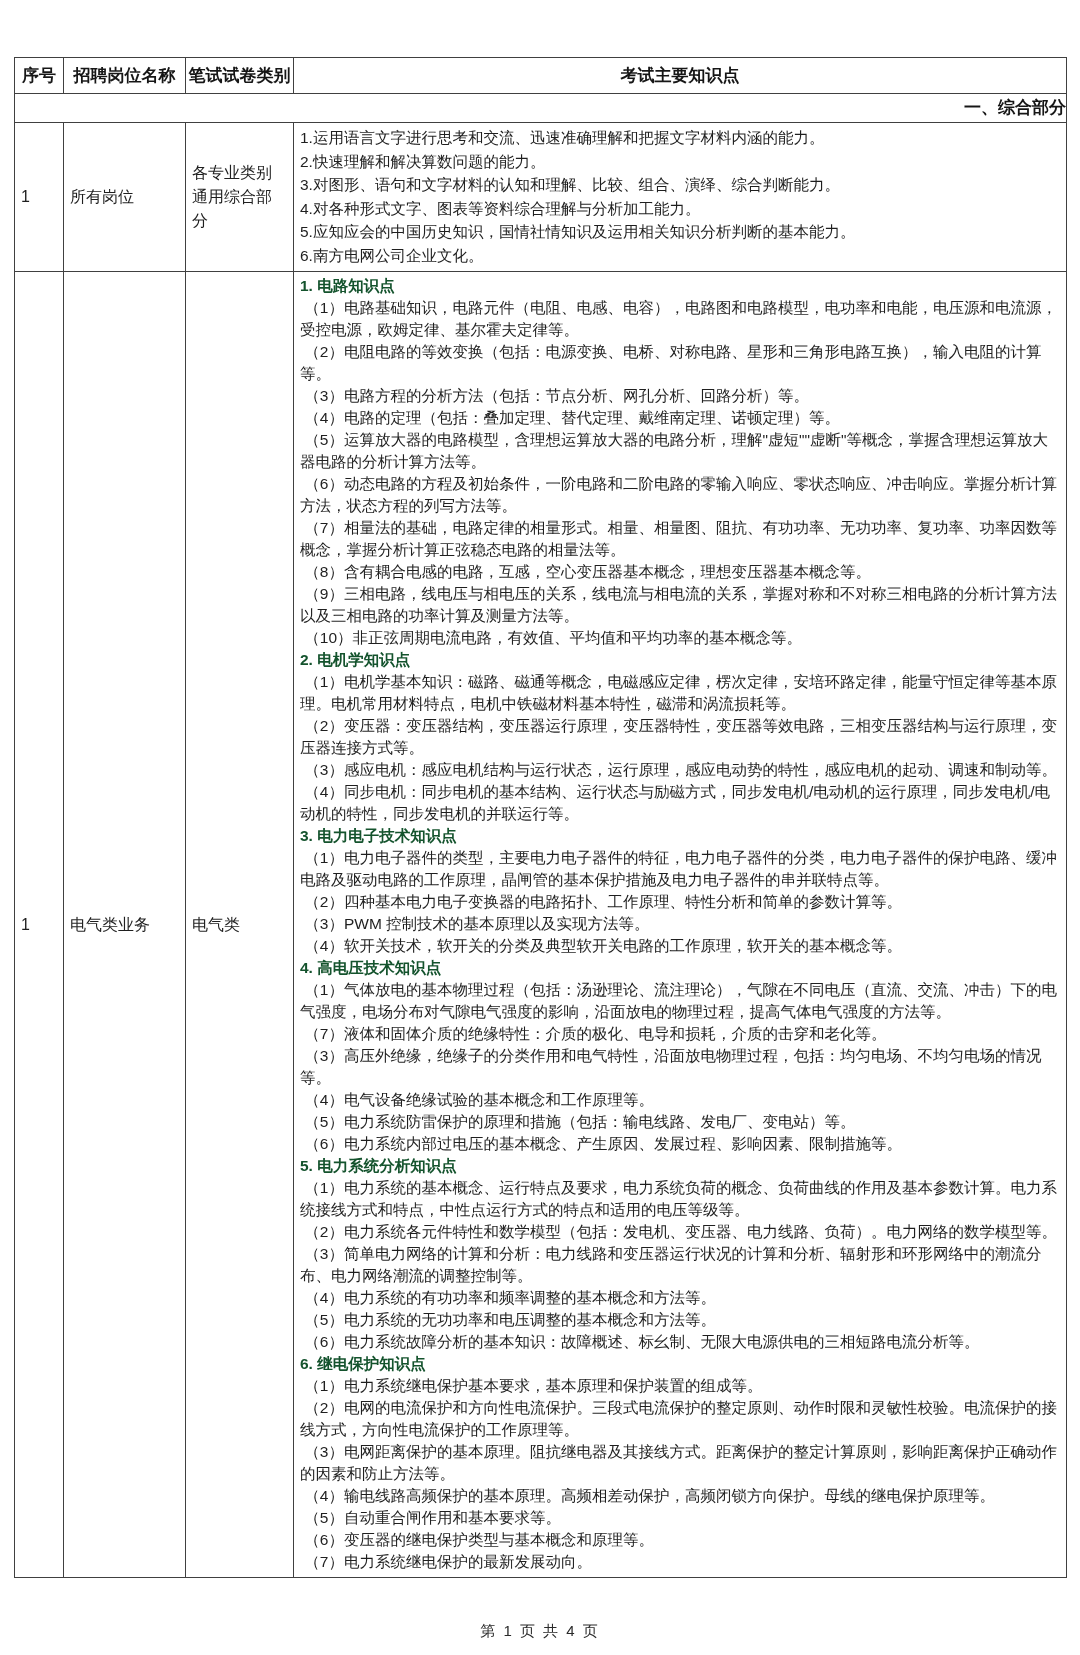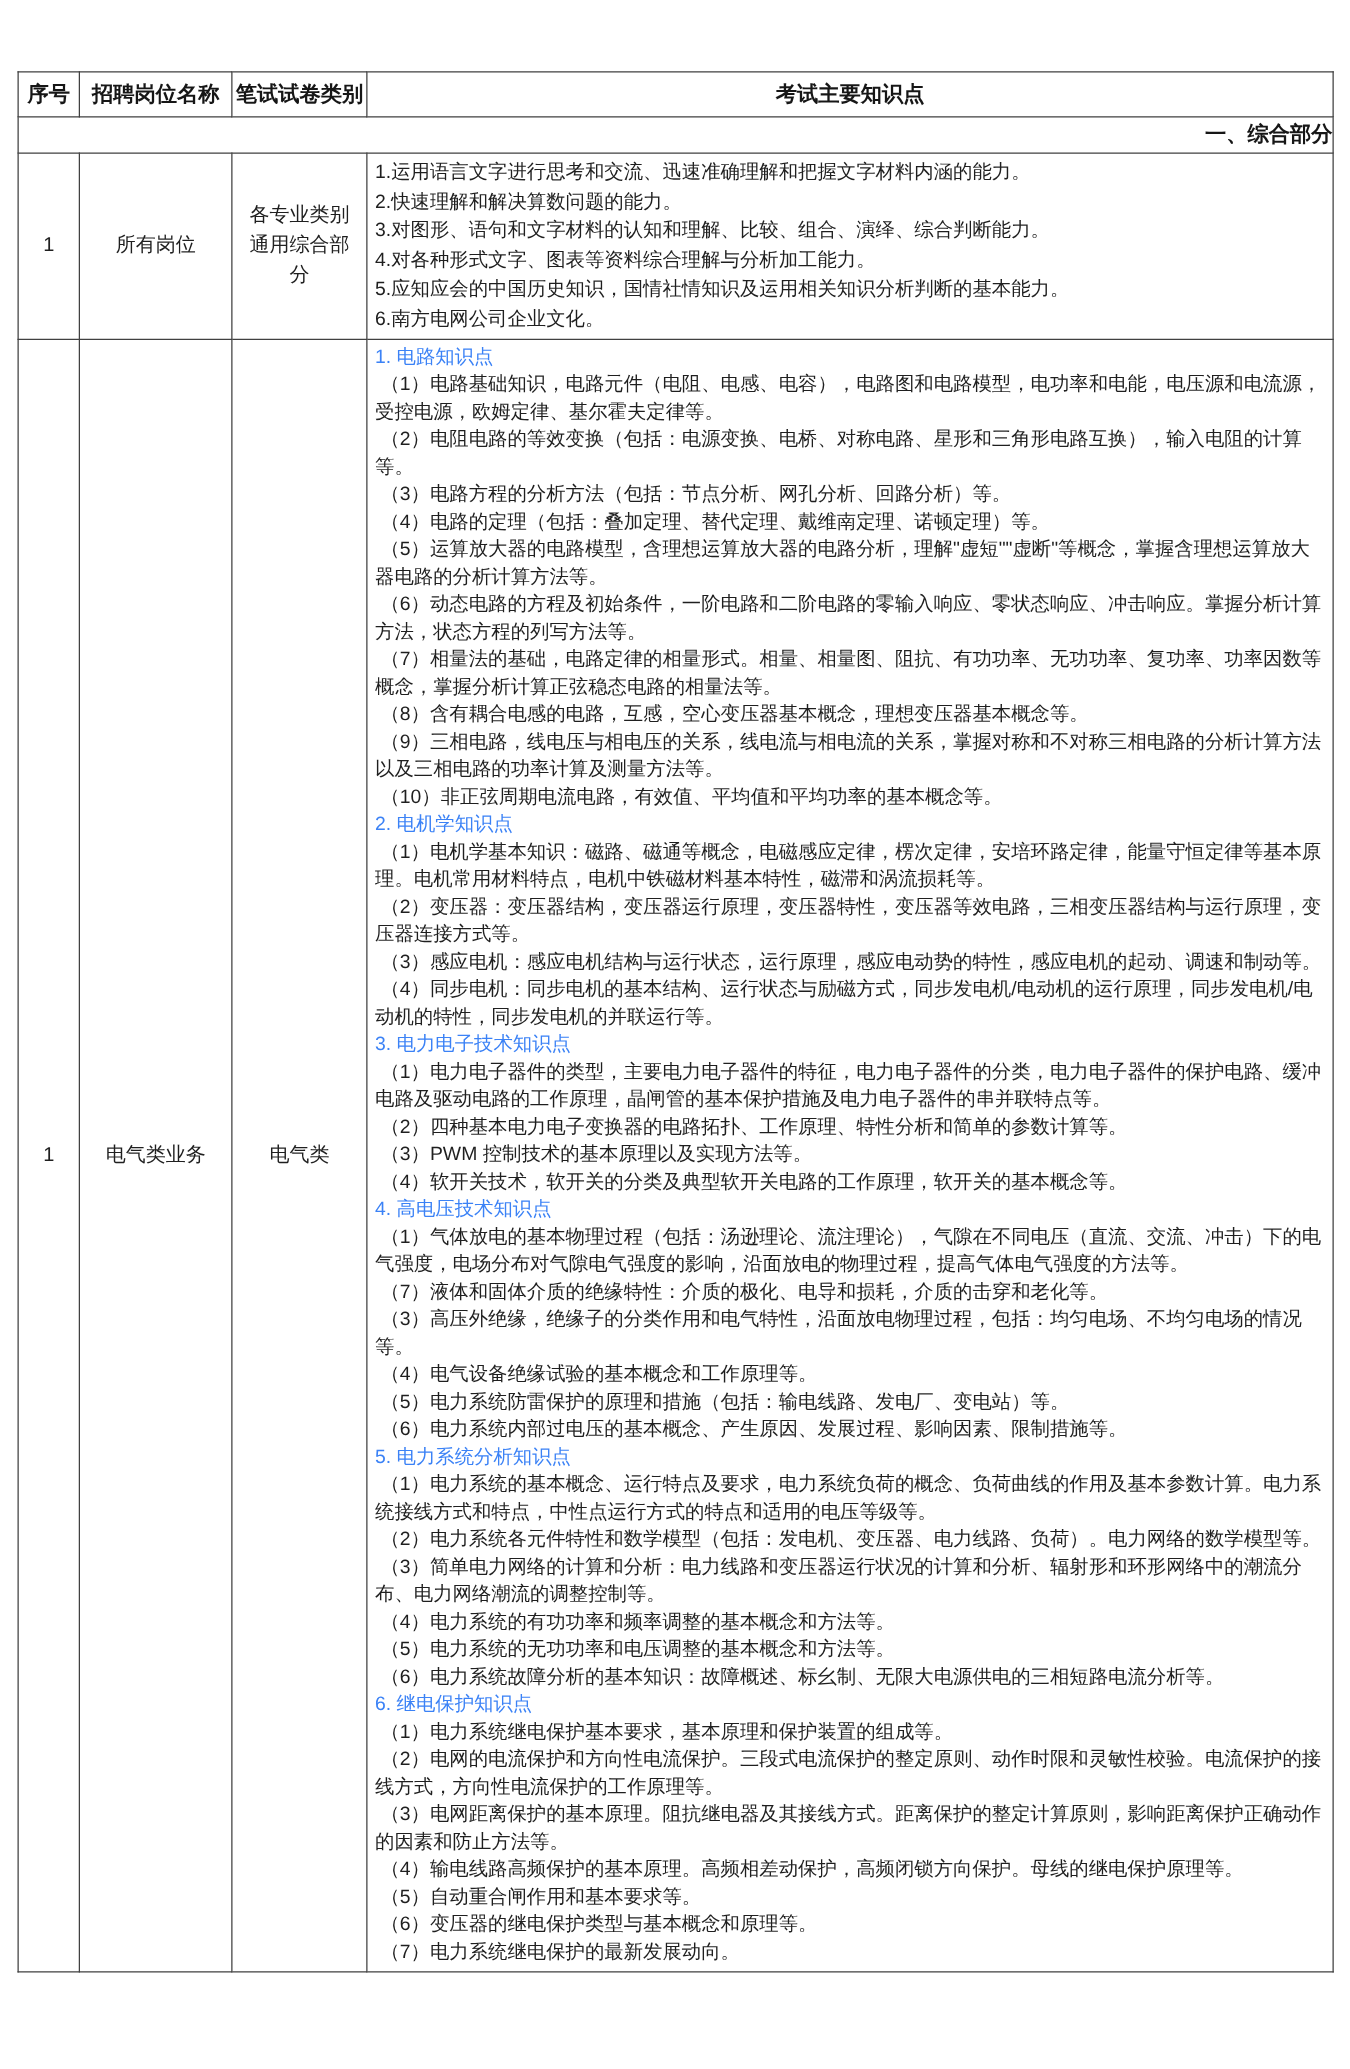--- a/index.html
+++ b/index.html
@@ -41,41 +41,40 @@
     color: #161616;
   }
   td.section-cell {
     font-size: 17px;
     font-weight: bold;
     text-align: right;
     padding: 2px 0 3px 0;
     color: #161616;
   }
   td.center-cell {
-    text-align: center;
     vertical-align: middle;
     font-size: 16px;
     padding: 4px 6px;
     line-height: 24px;
   }
   td.points-cell {
     vertical-align: top;
     padding: 3px 8px 4px 6px;
     margin-top: 20px;
   }
   .pt {
     font-size: 15.5px;
     line-height: 22px;
     white-space: pre-wrap;
     word-break: break-all;
   }
   tr.spread .pt { line-height: 23.5px; }
   .pt.b {
-    font-weight: normal;
-    color: #3b82f6;
+    font-weight: bold;
+    color: #14532d;
   }
   .footer {
     position: absolute;
     left: 0;
     width: 1080px;
     top: 1622px;
     text-align: center;
     font-size: 15px;
     letter-spacing: 2px;
     color: #2a2a2a;
@@ -163,13 +162,16 @@
             <div class="pt"> （3）电网距离保护的基本原理。阻抗继电器及其接线方式。距离保护的整定计算原则，影响距离保护正确动作的因素和防止方法等。</div>
             <div class="pt"> （4）输电线路高频保护的基本原理。高频相差动保护，高频闭锁方向保护。母线的继电保护原理等。</div>
             <div class="pt"> （5）自动重合闸作用和基本要求等。</div>
             <div class="pt"> （6）变压器的继电保护类型与基本概念和原理等。</div>
             <div class="pt"> （7）电力系统继电保护的最新发展动向。</div>
           </td>
         </tr>
       </tbody>
   </table>
 
+  <div class="footer">
+    <span>第 1 页 共 4 页</span>
+  </div>
 </div>
 
 </body></html>

